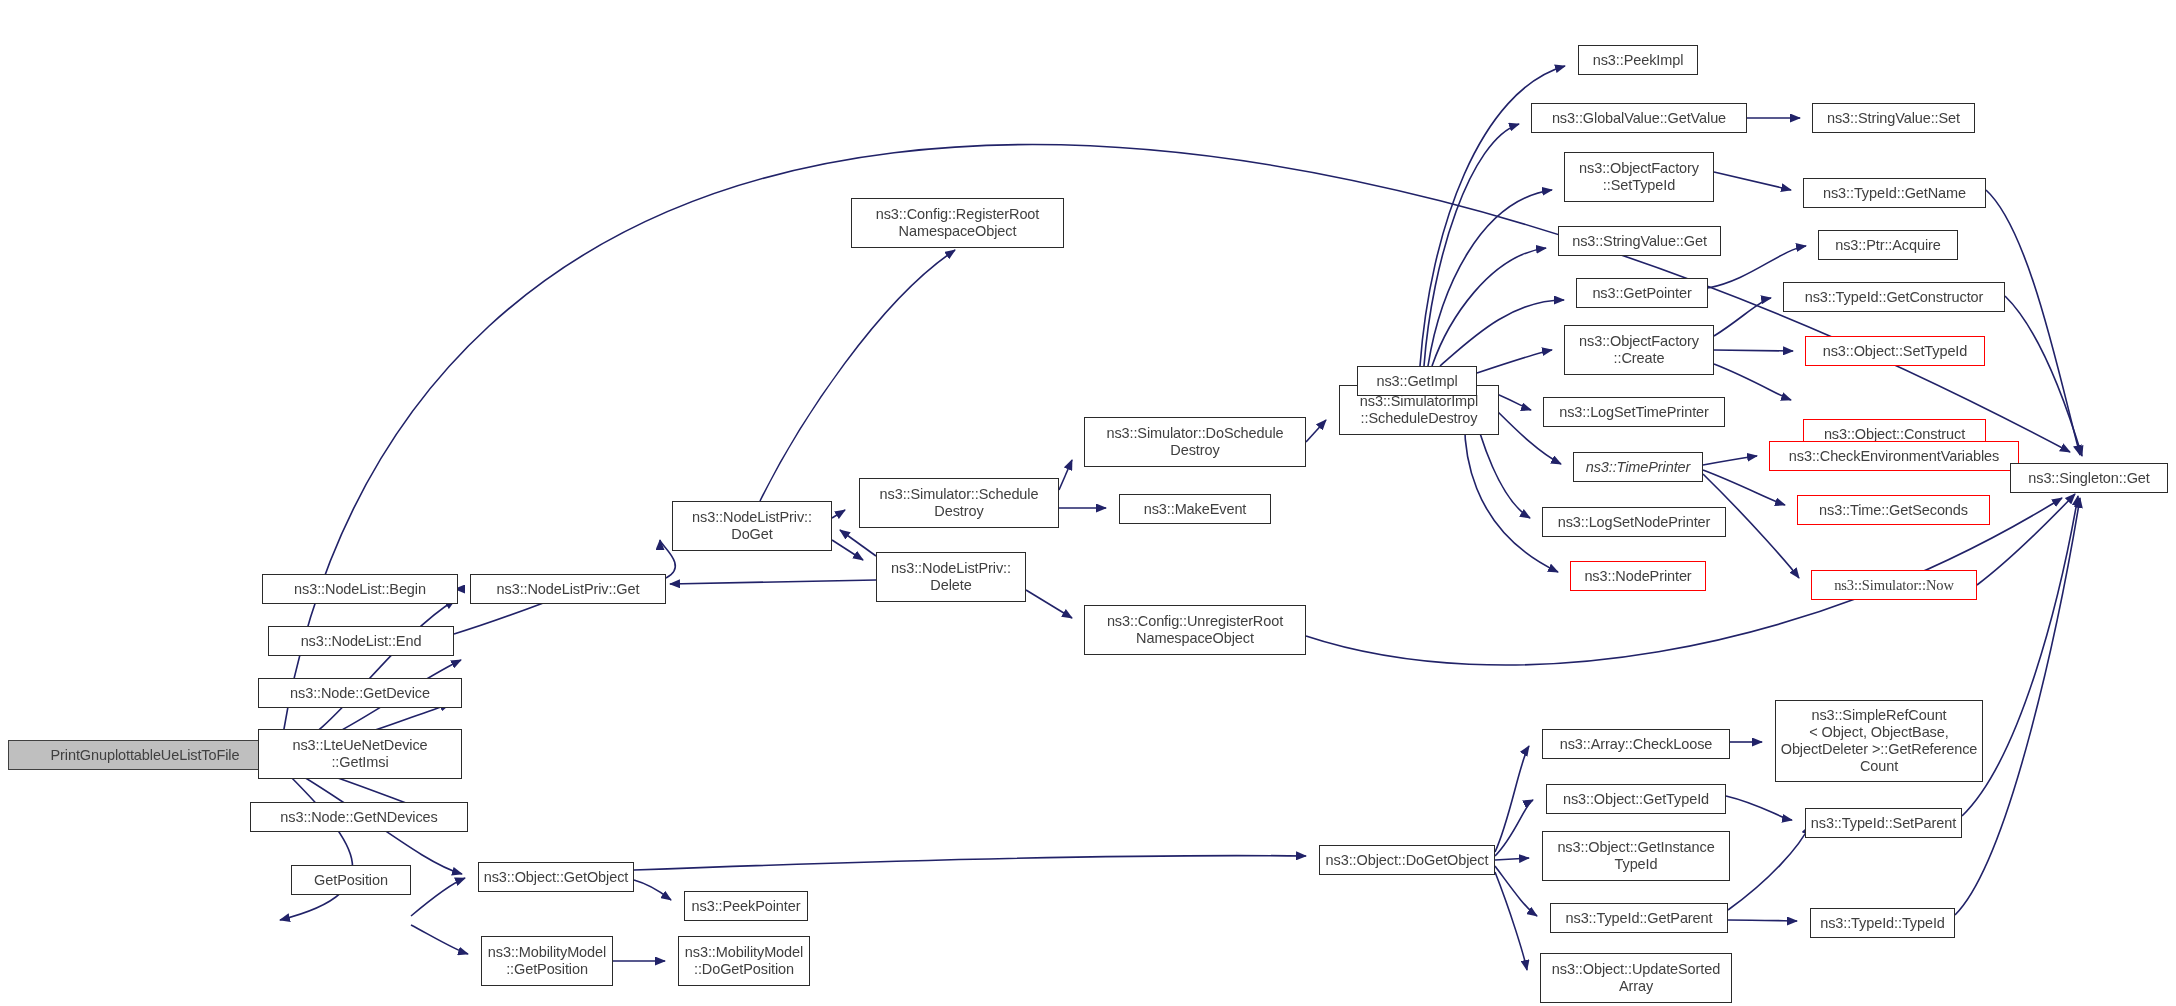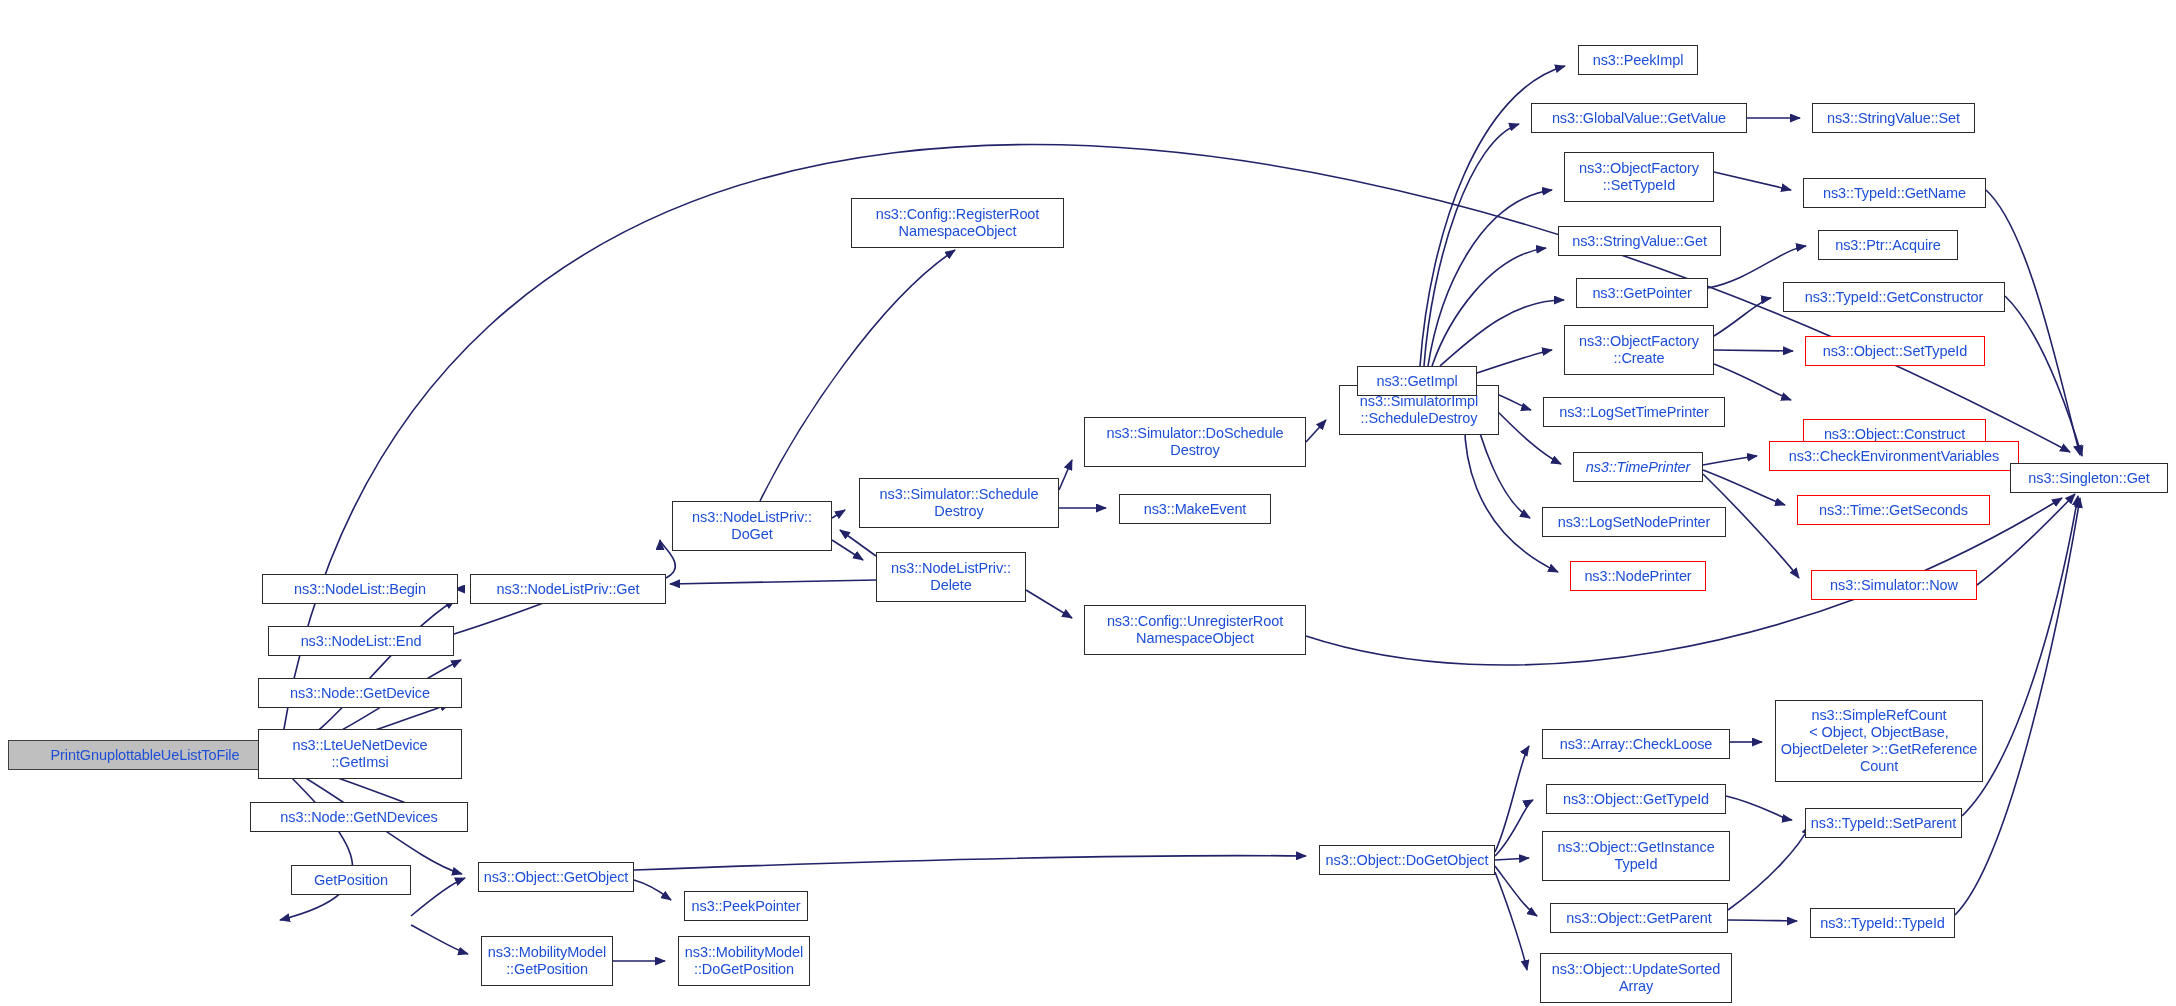--- a/index.html
+++ b/index.html
@@ -10,21 +10,21 @@
     position:absolute;
     box-sizing:border-box;
     border:1px solid #2b2b2b;
     background:#ffffff;
     display:flex;
     align-items:center;
     justify-content:center;
     text-align:center;
     font-size:14.5px;
     line-height:1.16;
-    color:#1d4ed8;
+    color:#404040;
     white-space:pre-line;
     letter-spacing:-0.1px;
     padding:14px 3px;
   }
   .node.red{border-color:#ff0000;}
   .node.current{background:#bfbfbf;border-color:#404040;}
 </style>
 </head>
 <body>
 
@@ -137,27 +137,27 @@
       <div class="node" style="left: 1542px; top: 507px; width: 184px; height: 30px;">ns3::LogSetNodePrinter</div>
       <div class="node red" style="left: 1570px; top: 561px; width: 136px; height: 30px;">ns3::NodePrinter</div>
       <div class="node" style="left: 1812px; top: 103px; width: 163px; height: 30px;">ns3::StringValue::Set</div>
       <div class="node" style="left: 1803px; top: 178px; width: 183px; height: 30px;">ns3::TypeId::GetName</div>
       <div class="node" style="left: 1818px; top: 230px; width: 140px; height: 30px;">ns3::Ptr::Acquire</div>
       <div class="node" style="left: 1783px; top: 282px; width: 222px; height: 30px;">ns3::TypeId::GetConstructor</div>
       <div class="node red" style="left: 1805px; top: 336px; width: 180px; height: 30px;">ns3::Object::SetTypeId</div>
       <div class="node red" style="left: 1803px; top: 389px; width: 183px; height: 30px; margin-top: 30px;">ns3::Object::Construct</div>
       <div class="node red" style="left: 1769px; top: 441px; width: 250px; height: 30px;">ns3::CheckEnvironmentVariables</div>
       <div class="node red" style="left: 1797px; top: 495px; width: 193px; height: 30px;">ns3::Time::GetSeconds</div>
-      <div class="node red" style="left: 1811px; top: 570px; width: 166px; height: 30px;">ns3::Simulator::Now</div>
+      <div class="node red" style="left: 1811px; top: 570px; width: 166px; height: 30px; font-family: Liberation Serif, serif;">ns3::Simulator::Now</div>
       <div class="node" style="left: 2010px; top: 463px; width: 158px; height: 30px;">ns3::Singleton::Get</div>
       <div class="node" style="left: 1542px; top: 729px; width: 188px; height: 30px;">ns3::Array::CheckLoose</div>
       <div class="node" style="left: 1546px; top: 784px; width: 180px; height: 30px;">ns3::Object::GetTypeId</div>
       <div class="node" style="left: 1542px; top: 831px; width: 188px; height: 50px;">ns3::Object::GetInstance
 TypeId</div>
-      <div class="node" style="left: 1550px; top: 903px; width: 178px; height: 30px;">ns3::Object::GetParent</div>
+      <div class="node" style="left: 1550px; top: 903px; width: 178px; height: 30px;">ns3::TypeId::GetParent</div>
       <div class="node" style="left: 1540px; top: 953px; width: 192px; height: 50px;">ns3::Object::UpdateSorted
 Array</div>
       <div class="node" style="left: 1319px; top: 845px; width: 176px; height: 30px;">ns3::Object::DoGetObject</div>
       <div class="node" style="left: 1775px; top: 700px; width: 208px; height: 82px;">ns3::SimpleRefCount
 &lt; Object, ObjectBase,
  ObjectDeleter &gt;::GetReference
 Count</div>
       <div class="node" style="left: 1805px; top: 808px; width: 157px; height: 30px;">ns3::TypeId::SetParent</div>
       <div class="node" style="left: 1810px; top: 908px; width: 145px; height: 30px;">ns3::TypeId::TypeId</div>
       <div class="node" style="left: 478px; top: 862px; width: 156px; height: 30px;">ns3::Object::GetObject</div>

